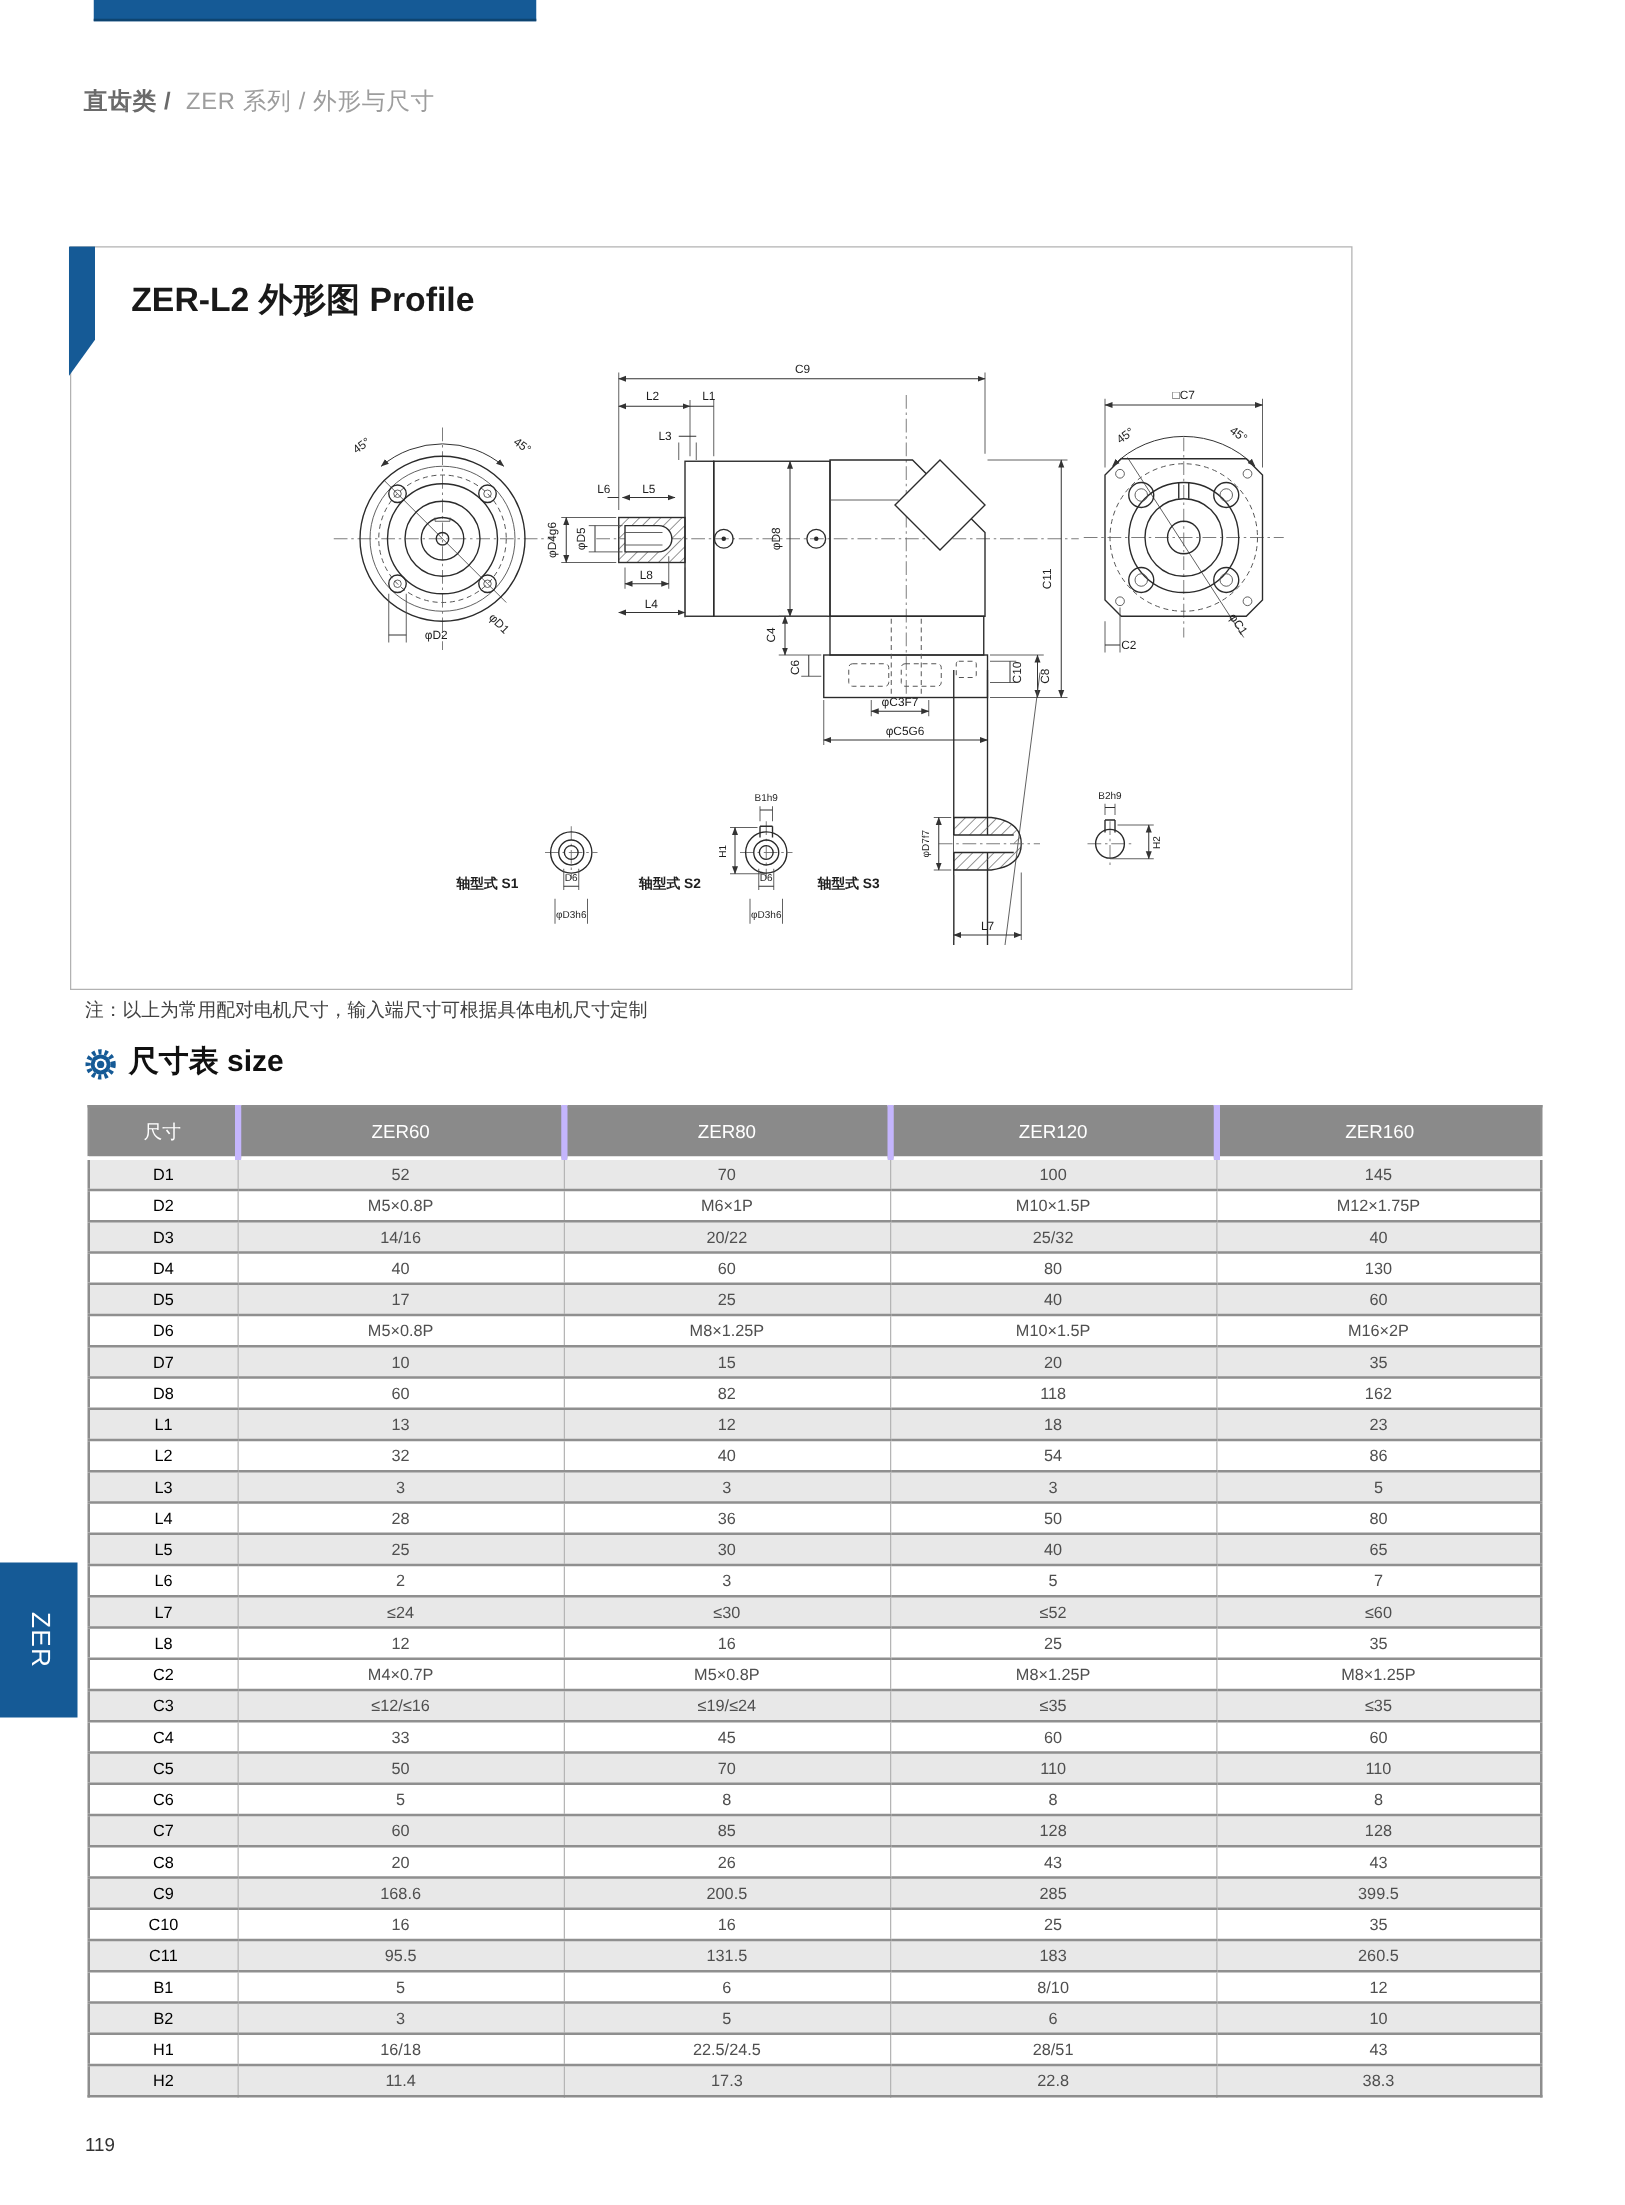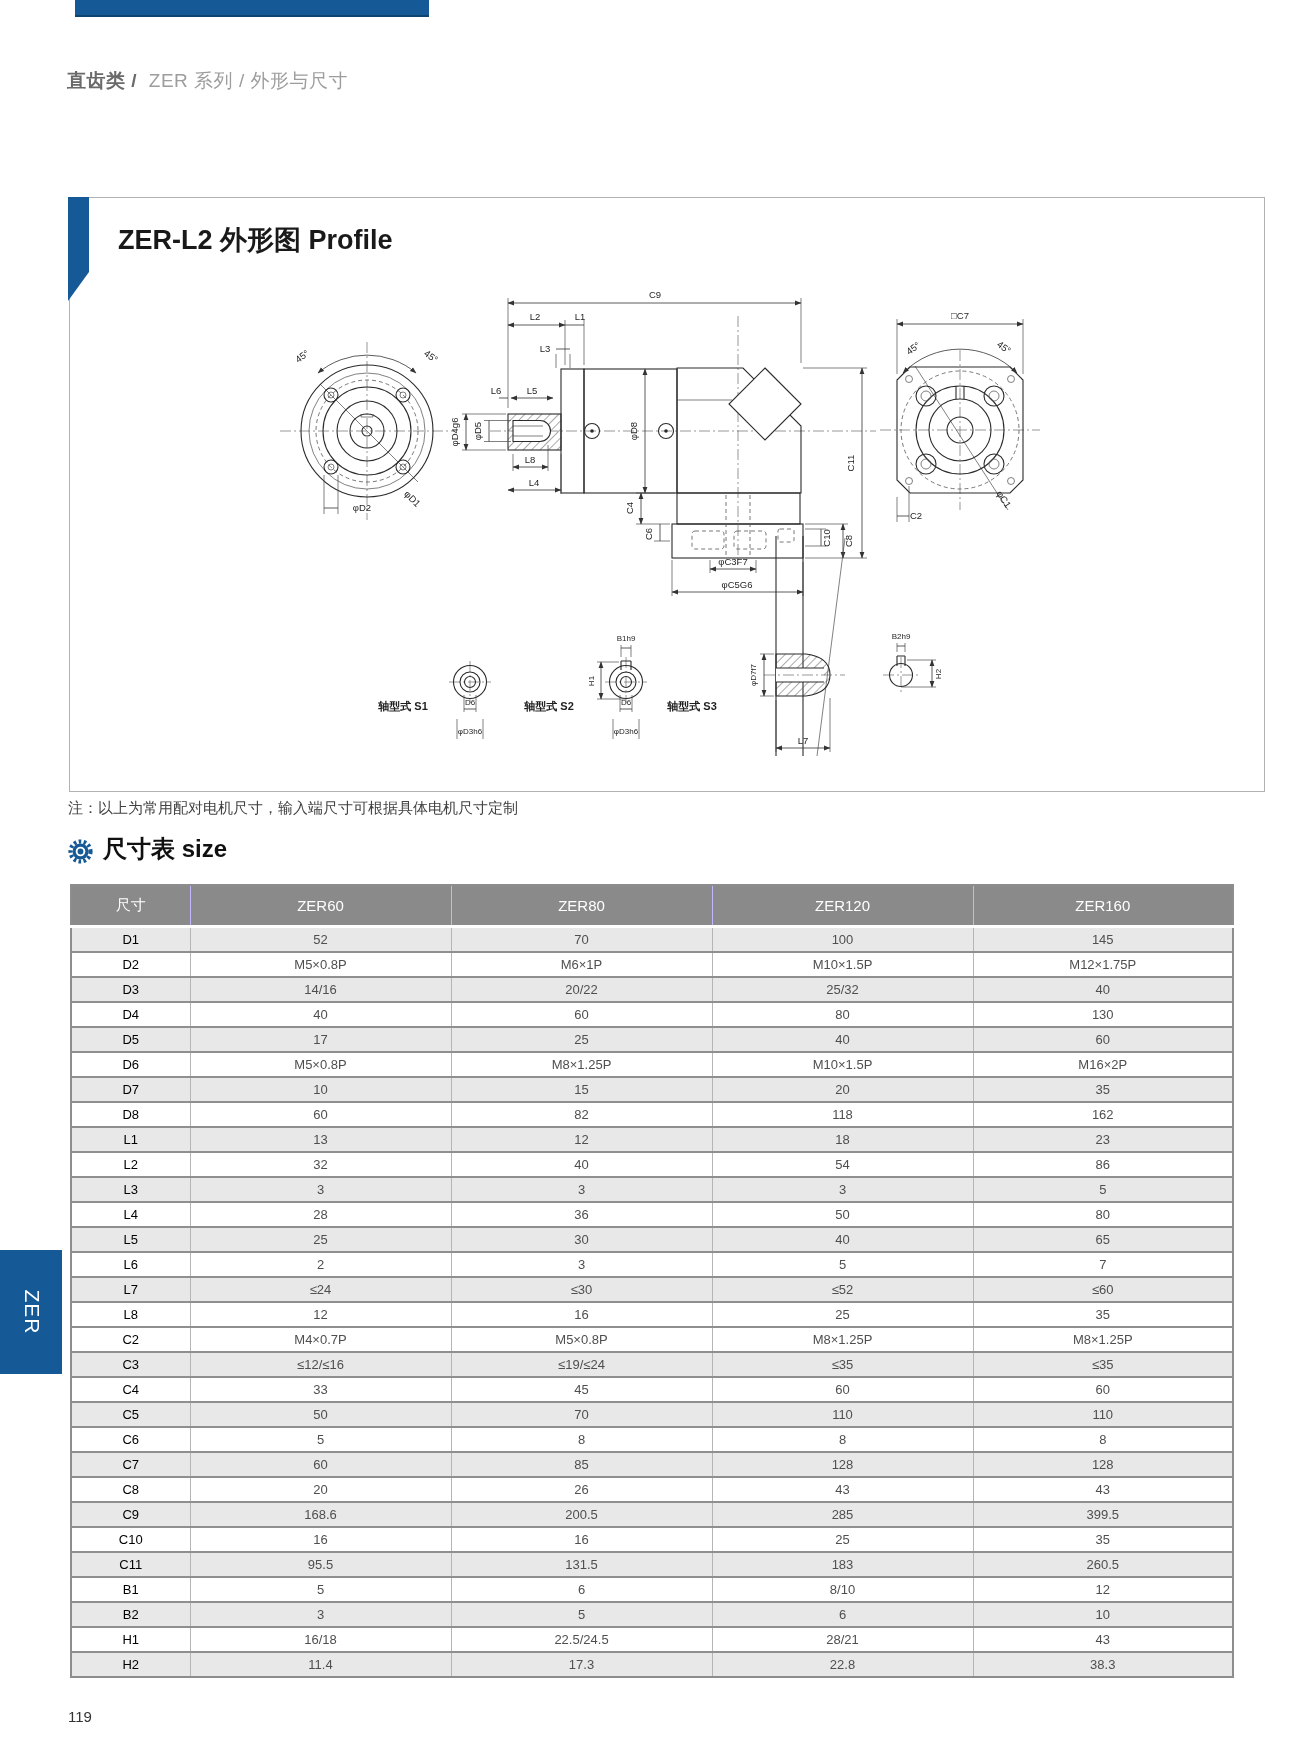--- a/index.html
+++ b/index.html
@@ -9,37 +9,37 @@
   
   .topbar{position:absolute;left:75px;top:0;width:354px;height:15px;background:#155a96;
           border-bottom:2px solid #0e4470;}
 
   
   .crumb{position:absolute;left:67px;top:68px;font-size:19px;letter-spacing:.5px;}
   .crumb .strong{color:#6a6a6a;font-weight:bold;}
   .crumb .light{color:#9d9d9d;margin-left:6px;}
 
   
-  .profile-box{position:absolute;left:69px;top:197px;width:1196px;height:595px;
-               border:1px solid #b2b2b2;background:#fff;box-sizing:border-box;}
+  .profile-box{position:absolute;left:56px;top:197px;width:1026px;height:595px;
+               border:1px solid #b2b2b2;background:#fff;box-sizing:border-box;text-align:center;}
   .ribbon{position:absolute;left:-2px;top:-1px;width:21px;height:104px;background:#155a96;
           clip-path:polygon(0 0,100% 0,100% 72%,0 100%);}
   .box-title{position:absolute;left:48px;top:24px;font-size:27px;font-weight:600;color:#191919;}
 
   .note{position:absolute;left:68px;top:799px;font-size:15px;color:#424242;}
 
   .section-head{position:absolute;left:67px;top:833px;display:flex;align-items:flex-end;}
   .section-head .gear{width:27px;height:27px;margin-right:9px;}
   .section-head .stitle{font-size:24px;font-weight:bold;color:#101010;}
 
   
   .size-table{position:absolute;left:70px;top:884px;width:1162px;border-collapse:collapse;
               table-layout:fixed;border:2px solid #8d8d8d;}
   .size-table th{background:#8a8a8a;color:#ffffff;font-weight:normal;font-size:15px;height:37px;
-                 border-right:1px solid #c4b5fd;border-bottom:3px solid #ffffff;}
+                 border-right:5px solid #c4b5fd;border-bottom:3px solid #ffffff;}
   .size-table th:last-child{border-right:none;text-align:center;}
   .size-table td{height:25px;box-sizing:border-box;text-align:center;font-size:13px;color:#4f4f4f;
                  border-top:2px solid #8f8f8f;border-left:1px solid #b5b5b5;padding:0;}
   .size-table td:first-child{border-left:none;color:#000000;}
   .size-table tr.alt td{background:#e8e8e8;}
 
   
   .side-tab{position:absolute;left:0;top:1250px;width:62px;height:124px;background:#155a96;
             display:flex;align-items:center;justify-content:center;}
   .side-tab span{color:#ffffff;font-size:21px;letter-spacing:1px;transform:rotate(90deg);}
@@ -543,21 +543,21 @@
           <td>B2</td>
           <td>3</td>
           <td>5</td>
           <td>6</td>
           <td>10</td>
         </tr>
         <tr>
           <td>H1</td>
           <td>16/18</td>
           <td>22.5/24.5</td>
-          <td>28/21</td>
+          <td>28/51</td>
           <td>43</td>
         </tr>
         <tr class="alt">
           <td>H2</td>
           <td>11.4</td>
           <td>17.3</td>
           <td>22.8</td>
           <td>38.3</td>
         </tr>
       </tbody>

